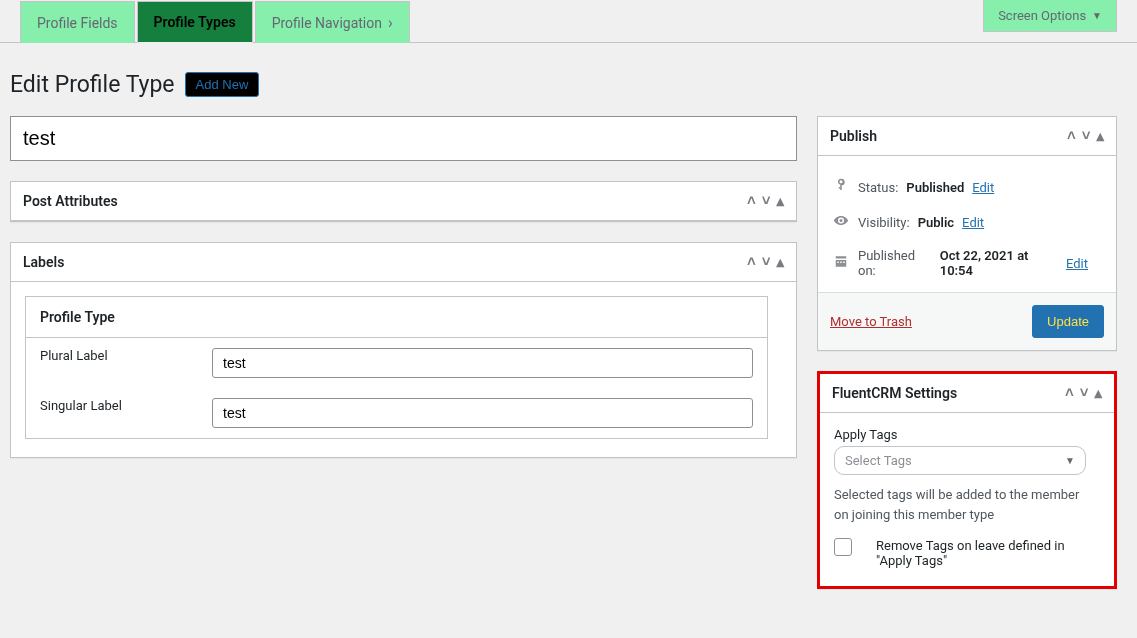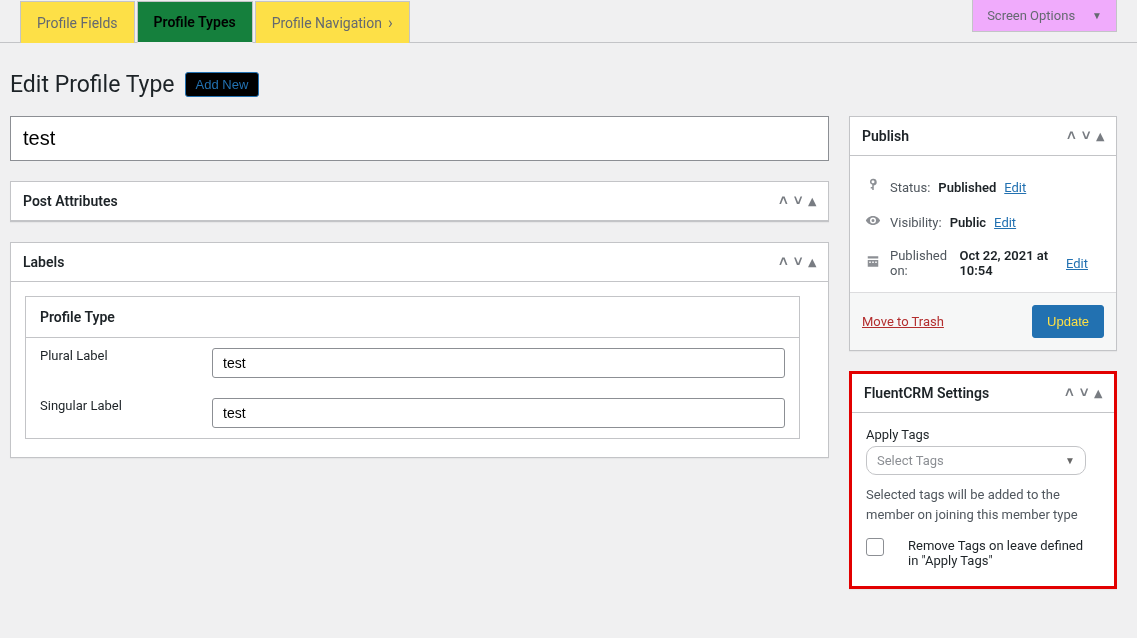--- a/index.html
+++ b/index.html
@@ -22,21 +22,21 @@
   }
   .tabs {
     display: flex;
     gap: 0;
   }
   .tab {
     padding: 12px 16px;
     font-size: 14px;
     color: #646970;
     border: 1px solid #c3c4c7;
-    background: #fde047;
+    background: #86efac;
     border-bottom: none;
     margin-right: 2px;
     display: flex;
     align-items: center;
     gap: 6px;
     cursor: pointer;
     position: relative;
     top: 1px;
   }
   .tab.active {
@@ -44,28 +44,28 @@
     color: #000;
     font-weight: 600;
     border-bottom: 1px solid #f0f0f1;
   }
   .tab .chev {
     font-size: 16px;
     line-height: 1;
   }
   .screen-options {
     border: 1px solid #c3c4c7;
-    background: #f0abfc;
+    background: #86efac;
     padding: 8px 14px;
     border-top: none;
     font-size: 13px;
     color: #646970;
     display: flex;
     align-items: center;
-    gap: 17px;
+    gap: 6px;
     cursor: pointer;
   }
   .screen-options .caret {
     font-size: 10px;
   }
   .page-body {
     padding: 10px 20px 20px 10px;
   }
   .page-title-row {
     display: flex;
@@ -86,21 +86,21 @@
     font-size: 13px;
     border-radius: 3px;
     cursor: pointer;
   }
   .columns {
     display: flex;
     gap: 20px;
     align-items: flex-start;
   }
   .col-main { flex: 1; min-width: 0; }
-  .col-side { width: 268px; }
+  .col-side { width: 300px; }
   .title-input {
     width: 100%;
     font-size: 20px;
     padding: 10px 12px;
     border: 1px solid #8c8f94;
     background: #fff;
     border-radius: 0;
     margin-bottom: 20px;
   }
   .postbox {

